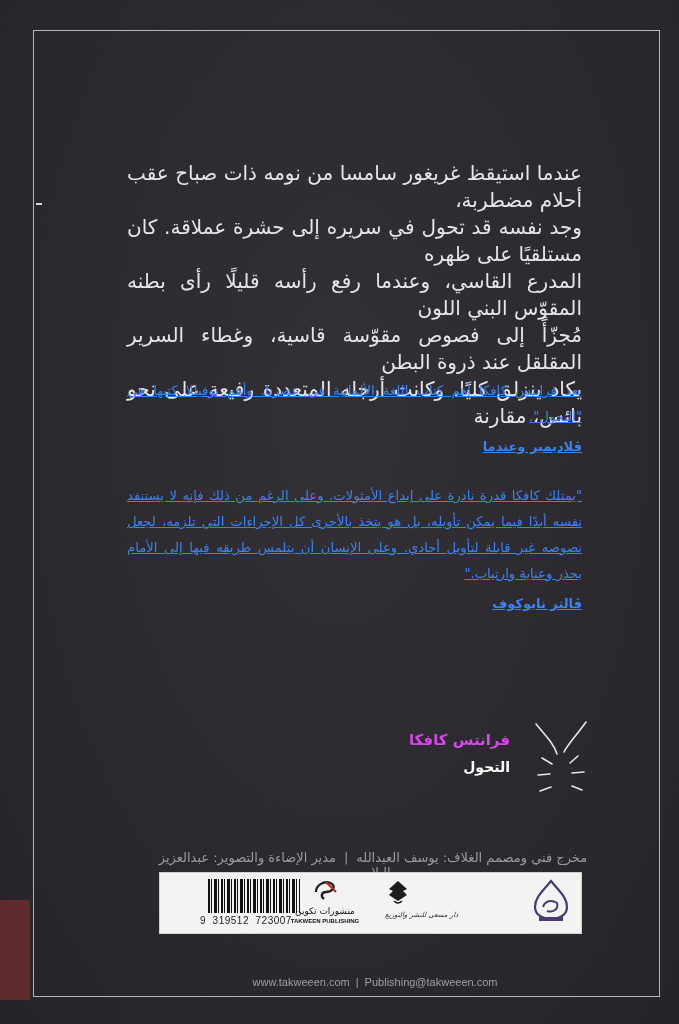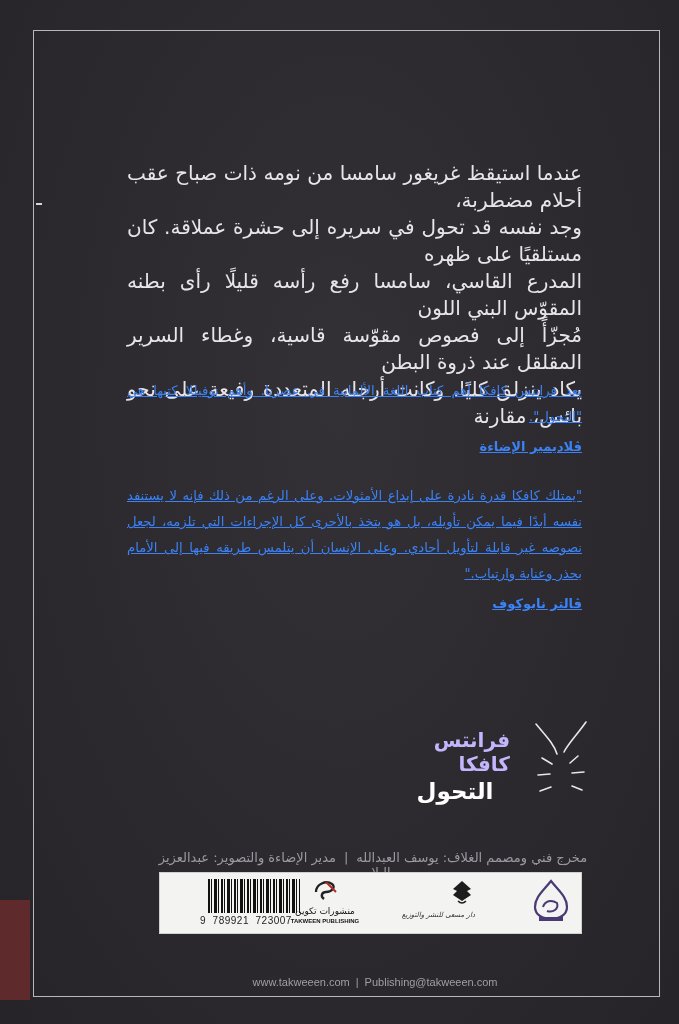--- a/index.html
+++ b/index.html
@@ -37,24 +37,24 @@
   }
   .q1 { top:378px; }
   .q2 { top:483px; }
   .attribution {
     font-weight:bold; font-size:13px; margin-top:4px !important; text-align:right;
   }
   .title-block {
     position:absolute; left:400px; top:728px; width:110px; text-align:right; direction:rtl;
   }
   .author {
-    font-size:20px; color:#c4b5fd; font-weight:bold; line-height:24px;
+    font-size:15px; color:#d946ef; font-weight:bold; line-height:24px;
   }
   .book-title {
-    font-size:23px; color:#ffffff; font-weight:bold; line-height:30px;text-align:center;
+    font-size:14px; color:#ffffff; font-weight:bold; line-height:30px;
   }
   .insect-icon {
     position:absolute; left:528px; top:712px; width:64px; height:84px;
   }
   .credits {
     position:absolute; left:150px; top:850px; width:450px; text-align:center;
     font-size:13px; color:#9c99a0; direction:rtl;
   }
   .credits span { padding:0 4px; }
   .info-strip {
@@ -71,21 +71,21 @@
   }
   .isbn {
     position:absolute; left:40px; top:42px; width:110px;
     font-family:"Liberation Sans", sans-serif; font-size:10px; color:#222; letter-spacing:0.5px;
     white-space:pre;
   }
   .takween-logo { position:absolute; left:125px; top:5px; width:80px; height:52px; text-align:center; }
   .takween-mark { width:26px; height:24px; margin:0 auto; }
   .takween-ar { font-size:9px; font-weight:normal; color:#111; direction:rtl; line-height:11px; }
   .takween-en { font-family:"Liberation Sans", sans-serif; font-size:6px; font-weight:bold; color:#111; line-height:8px; }
-  .daar-logo { position:absolute; left:225px; top:6px; width:90px; height:52px; text-align:right; }
+  .daar-logo { position:absolute; left:225px; top:6px; width:90px; height:52px; text-align:left; }
   .daar-mark { width:26px; height:28px; margin:0 auto; }
   .daar-text { font-size:7px; color:#333; direction:rtl; font-style:italic; }
   .qaf-logo { position:absolute; left:368px; top:6px; width:46px; height:52px; text-align:center; }
   .qaf-mark { width:40px; height:44px; margin:0 auto; }
   .footer-links {
     position:absolute; left:150px; top:976px; width:450px; text-align:center;
     font-family:"Liberation Sans", sans-serif; font-size:11px; color:#a19ea5;
   }
   .footer-links span.sep { padding:0 6px; }
 </style>
@@ -93,28 +93,28 @@
 <body>
 
 <div class="cover"></div>
 <div class="red-band"></div>
 <div class="frame"></div>
 <div class="tick"></div>
 
 <div class="excerpt rtl">
   <p>عندما استيقظ غريغور سامسا من نومه ذات صباح عقب أحلام مضطربة،</p>
   <p>وجد نفسه قد تحول في سريره إلى حشرة عملاقة. كان مستلقيًا على ظهره</p>
-  <p>المدرع القاسي، سامسا رفع رأسه قليلًا رأى بطنه المقوّس البني اللون</p>
+  <p>المدرع القاسي، وعندما رفع رأسه قليلًا رأى بطنه المقوّس البني اللون</p>
   <p>مُجزّأً إلى فصوص مقوّسة قاسية، وغطاء السرير المقلقل عند ذروة البطن</p>
   <p>يكاد ينزلق كليًا. وكانت أرجله المتعددة رفيعة على نحو بائس، مقارنة</p>
 </div>
 
 <div class="quote q1 rtl">
   <p>يعد فرانتس كافكا أهم كتاب اللغة الألمانية في عصرنا. وأهم نوفيللا كتبها هي "التحول".</p>
-  <p class="attribution">ڤلاديمير الإضاءة</p>
+  <p class="attribution">ڤلاديمير وعندما</p>
 </div>
 
 <div class="quote q2 rtl">
   <p>"يمتلك كافكا قدرة نادرة على إبداع الأمثولات. وعلى الرغم من ذلك فإنه لا يستنفد نفسه أبدًا فيما يمكن تأويله، بل هو يتخذ بالأحرى كل الإجراءات التي تلزمه، لجعل نصوصه غير قابلة لتأويل أحادي. وعلى الإنسان أن يتلمس طريقه فيها إلى الأمام بحذر وعناية وارتياب."</p>
   <p class="attribution">ڤالتر نابوكوف</p>
 </div>
 
 <div class="title-block">
   <div class="author">فرانتس كافكا</div>
   <div class="book-title">التحول</div>
@@ -132,21 +132,21 @@
     <line x1="44" y1="74" x2="54" y2="78"></line>
   </g>
 </svg>
 
 <div class="credits">
   <span>مخرج فني ومصمم الغلاف: يوسف العبدالله</span><span>|</span><span>مدير الإضاءة والتصوير: عبدالعزيز البلام</span>
 </div>
 
 <div class="info-strip">
   <div class="barcode"></div>
-  <div class="isbn">9  789921  723007</div>
+  <div class="isbn">9  319512  723007</div>
 
   <div class="takween-logo">
     <svg class="takween-mark" viewBox="0 0 26 24">
       <path d="M4 14 C4 6 14 2 20 6 C24 9 20 14 14 14 C10 14 8 18 12 21" stroke="#222" stroke-width="2.4" fill="none"></path>
       <path d="M14 4 L24 14" stroke="#b02a2a" stroke-width="2"></path>
     </svg>
     <div class="takween-ar">منشورات تكوين</div>
     <div class="takween-en">TAKWEEN PUBLISHING</div>
   </div>
 

